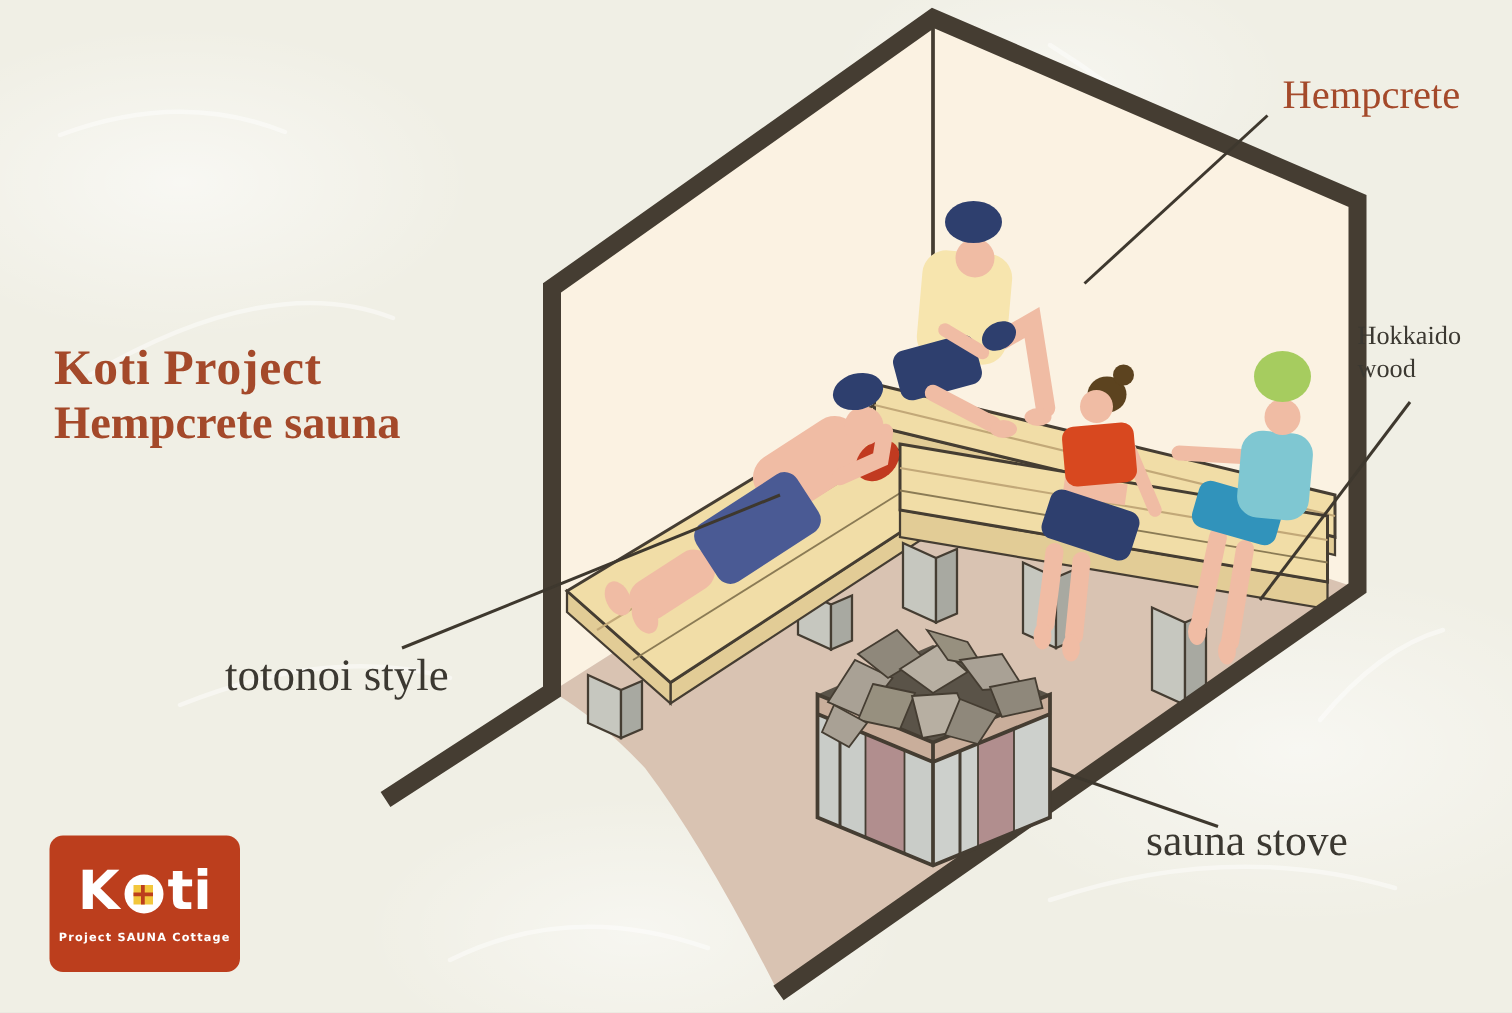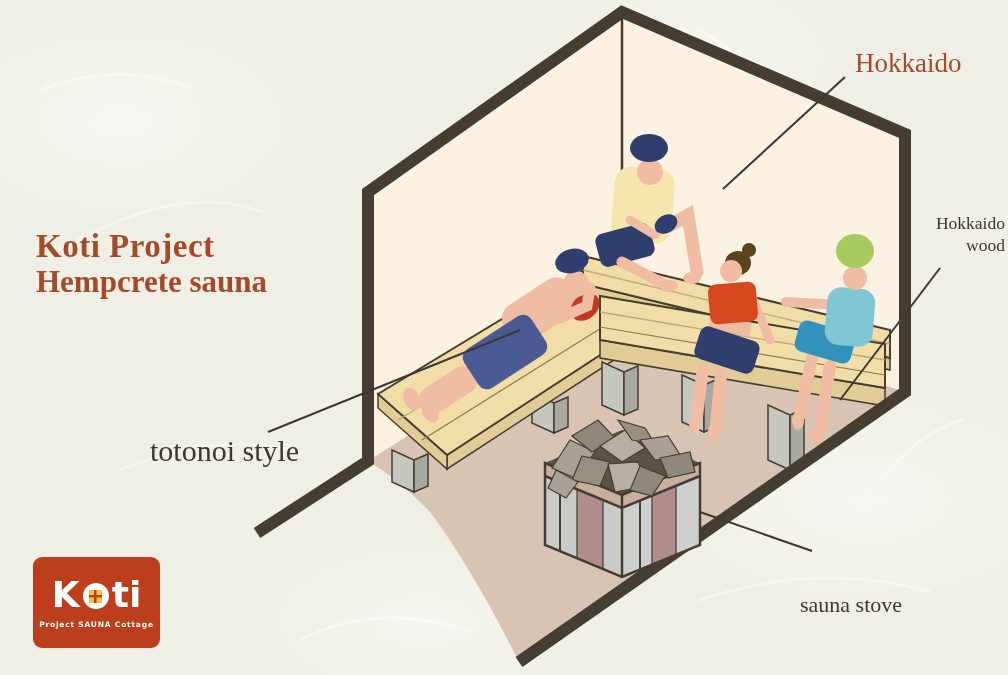--- a/index.html
+++ b/index.html
@@ -12,23 +12,23 @@
       radial-gradient(220px 120px at 70% 8%, rgba(255,255,255,.4), transparent 70%),
       var(--c-background);
     font-family:"Liberation Serif","DejaVu Serif",serif;
   }
   svg.scene{position:absolute;left:0;top:0;z-index:1;}
   .label{position:absolute;z-index:2;}
   .title-block{left:36px;top:204px;}
   .title-line1{font-size:33px;font-weight:700;color:var(--c-accent_rust);line-height:1.1;letter-spacing:.5px;margin-top:24px;}
   .title-line2{font-size:31px;font-weight:700;color:var(--c-accent_rust);line-height:1.15;}
   .hempcrete-label{left:855px;top:48px;font-size:27px;color:var(--c-accent_rust);}
-  .hokkaido-label{left:905px;top:213px;width:100px;text-align:right;font-size:17.5px;color:var(--c-label_dark);line-height:1.25;}
+  .hokkaido-label{left:905px;top:213px;width:100px;text-align:left;font-size:17.5px;color:var(--c-label_dark);line-height:1.25;}
   .totonoi-label{left:150px;top:434px;font-size:30px;color:var(--c-label_dark);}
-  .stove-label{left:800px;top:545px;font-size:22px;color:var(--c-label_dark);margin-top:47px;}
+  .stove-label{left:764px;top:545px;font-size:29px;color:var(--c-label_dark);}
   .logo{
     position:absolute;left:33px;top:557px;width:127px;height:91px;border-radius:9px;
     background:var(--c-logo_bg);z-index:2;display:flex;flex-direction:column;
     align-items:center;justify-content:center;font-family:"DejaVu Sans","Liberation Sans",sans-serif;
   }
   .brand{display:flex;align-items:center;gap:3px;color:#fff;font-weight:700;font-size:36px;line-height:1;}
   .logo-o{width:26px;height:26px;border-radius:50%;background:#fff;display:flex;align-items:center;justify-content:center;margin-top:3px;}
   .logo-win{
     width:13px;height:13px;background:
       linear-gradient(var(--c-logo_bg),var(--c-logo_bg)) 50% 50%/2.5px 100% no-repeat,
@@ -188,21 +188,21 @@
       <path d="M268,432 L520,330"></path>
       <path d="M812,551 L700,512"></path>
     </g>
   </svg>
 
   <div class="label title-block">
     <div class="title-line1">Koti Project</div>
     <div class="title-line2">Hempcrete sauna</div>
   </div>
 
-  <div class="label hempcrete-label">Hokkaido</div>
+  <div class="label hempcrete-label">Hempcrete</div>
   <div class="label hokkaido-label">Hokkaido wood</div>
   <div class="label totonoi-label">totonoi style</div>
   <div class="label stove-label">sauna stove</div>
 
   <div class="logo">
     <div class="brand">
       <span>K</span>
       <span class="logo-o">
           <span class="logo-win"></span>
         </span>

